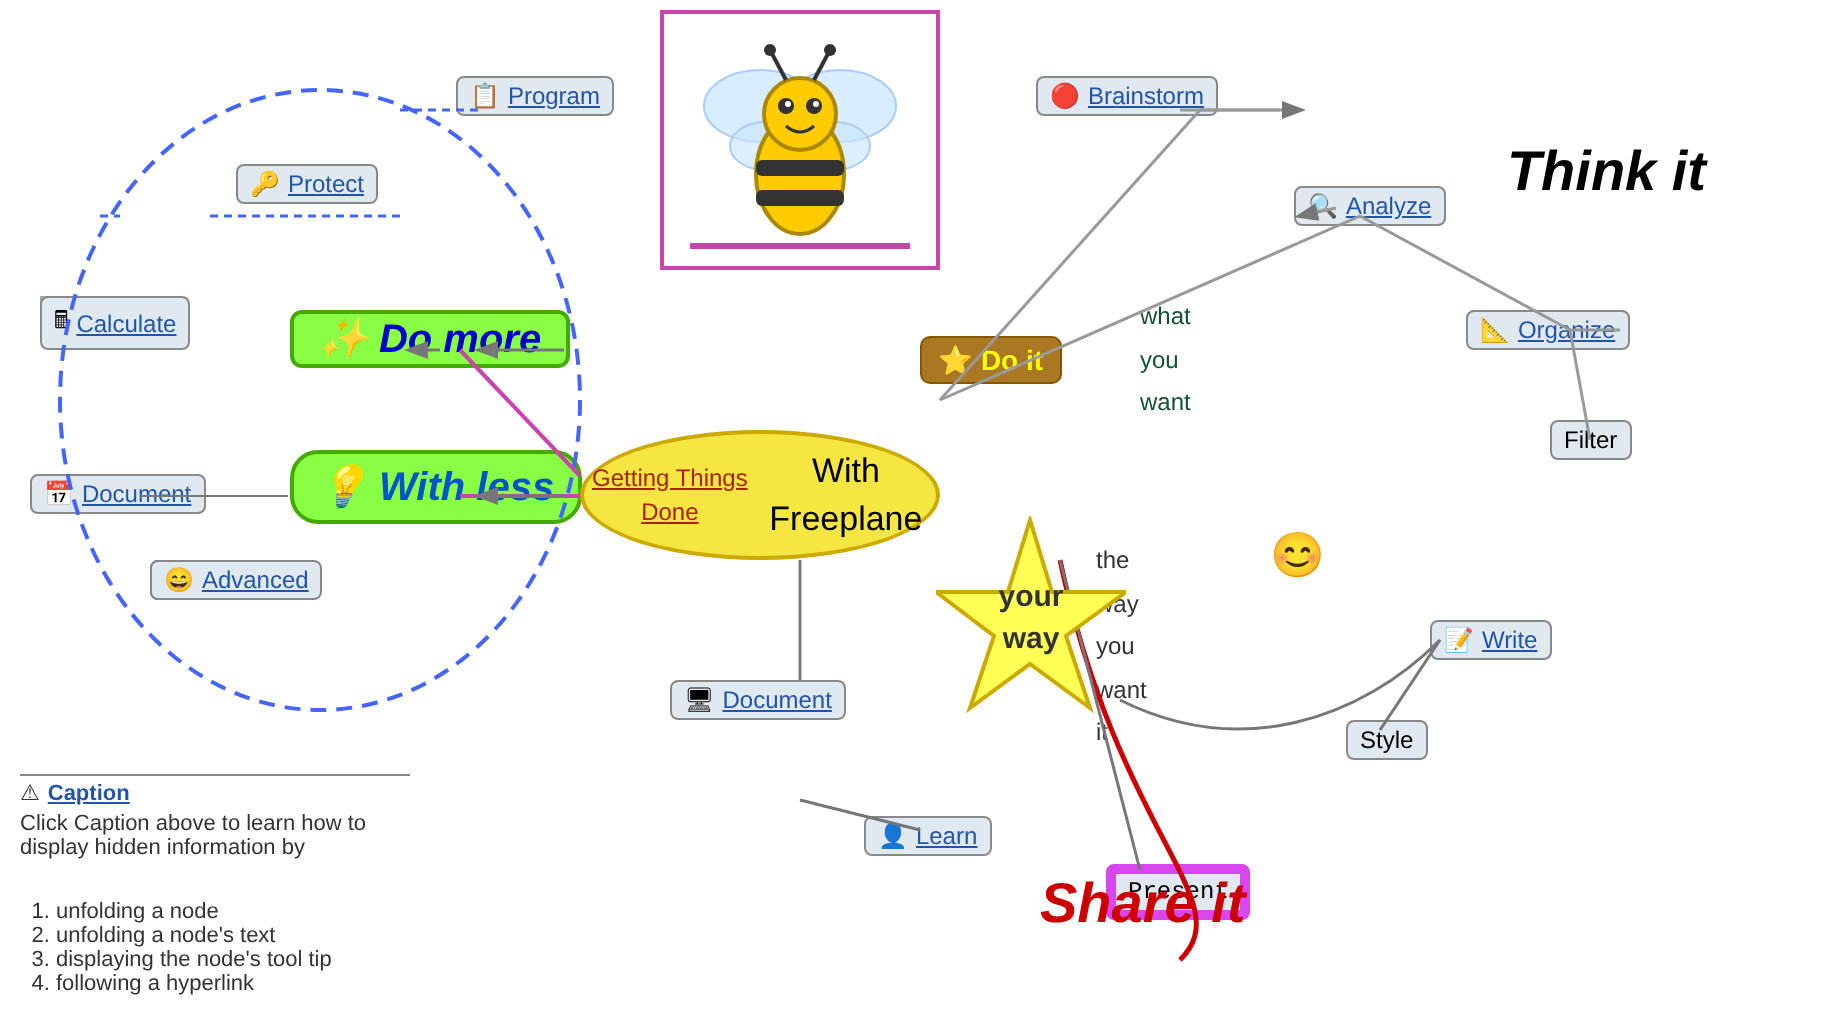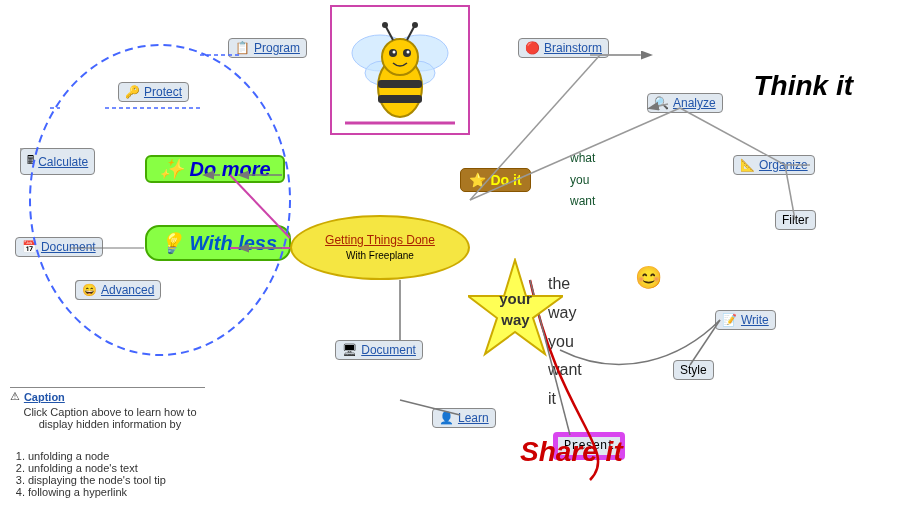--- a/index.html
+++ b/index.html
@@ -49,21 +49,21 @@
     .center-oval {
       position: absolute;
       top: 215px;
       left: 290px;
       width: 180px;
       height: 65px;
       background: #f5e642;
       border: 2px solid #ccaa00;
       border-radius: 50%;
       display: flex;
-      flex-direction: column;
+      flex-direction: row;
       align-items: center;
       justify-content: center;
       font-size: 12px;
       text-align: center;
       line-height: 1.4;
       z-index: 10;
     }
     .center-oval a {
       color: #aa2200;
       font-size: 12px;
@@ -214,21 +214,21 @@
       font-size: 12px;
       line-height: 1.8;
       color: #14532d;
     }
 
     
     .way-list {
       position: absolute;
       top: 270px;
       left: 548px;
-      font-size: 16px;
+      font-size: 12px;
       line-height: 1.8;
       color: #333;
     }
 
     
     .green-line {
       display: block;
       height: 3px;
       background: #22cc22;
       border-radius: 2px;
@@ -388,21 +388,21 @@
       <span class="node-underline">Beginner</span>
     </div>
     <div class="node" style="background:#e0e8f0; border:1px solid #888;">
       <span>😄</span>
       <span class="node-underline">Advanced</span>
     </div>
   </div>
 
   <div class="center-oval">
     <a href="#">Getting Things Done</a>
-    <span style="font-size:10px;">With Freeplane</span>
+    <span style="font-size:17px;">With Freeplane</span>
   </div>
 
   <div class="do-it">
     <span>⭐</span>
     <span>Do it</span>
   </div>
 
   <div class="word-list">
     <div>what</div>
     <div>you</div>
@@ -495,21 +495,21 @@
     <span class="green-line" style="background:#6699ff;"></span>
   </div>
 
   <div class="share-it">Share it</div>
 
   <div class="caption-area">
     <div style="display:flex; align-items:center; gap:4px; margin-bottom:3px;">
       <span>⚠</span>
       <span class="caption-title">Caption</span>
     </div>
-    <div style="margin-bottom:3px;text-align:center;">Click Caption above to learn how to display hidden information by</div>
+    <div style="margin-bottom:3px;">Click Caption above to learn how to display hidden information by</div>
     <ol>
       <li>unfolding a node</li>
       <li>unfolding a node's text</li>
       <li>displaying the node's tool tip</li>
       <li>following a hyperlink</li>
     </ol>
   </div>
 
   <div style="position:absolute; bottom:120px; left:10px; width:195px; height:1px; background:#888;"></div>
 

